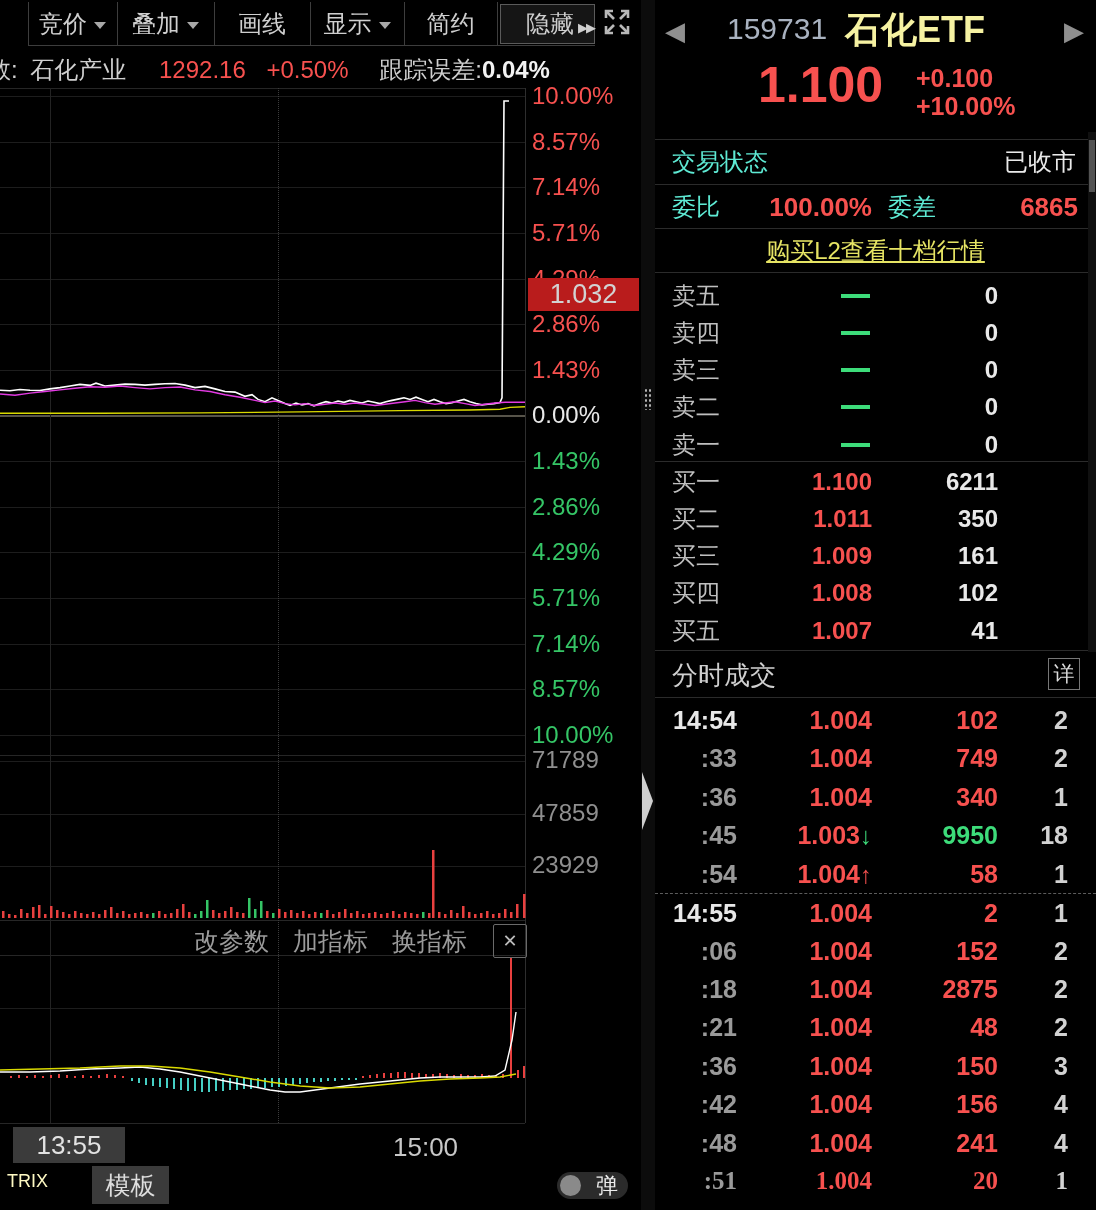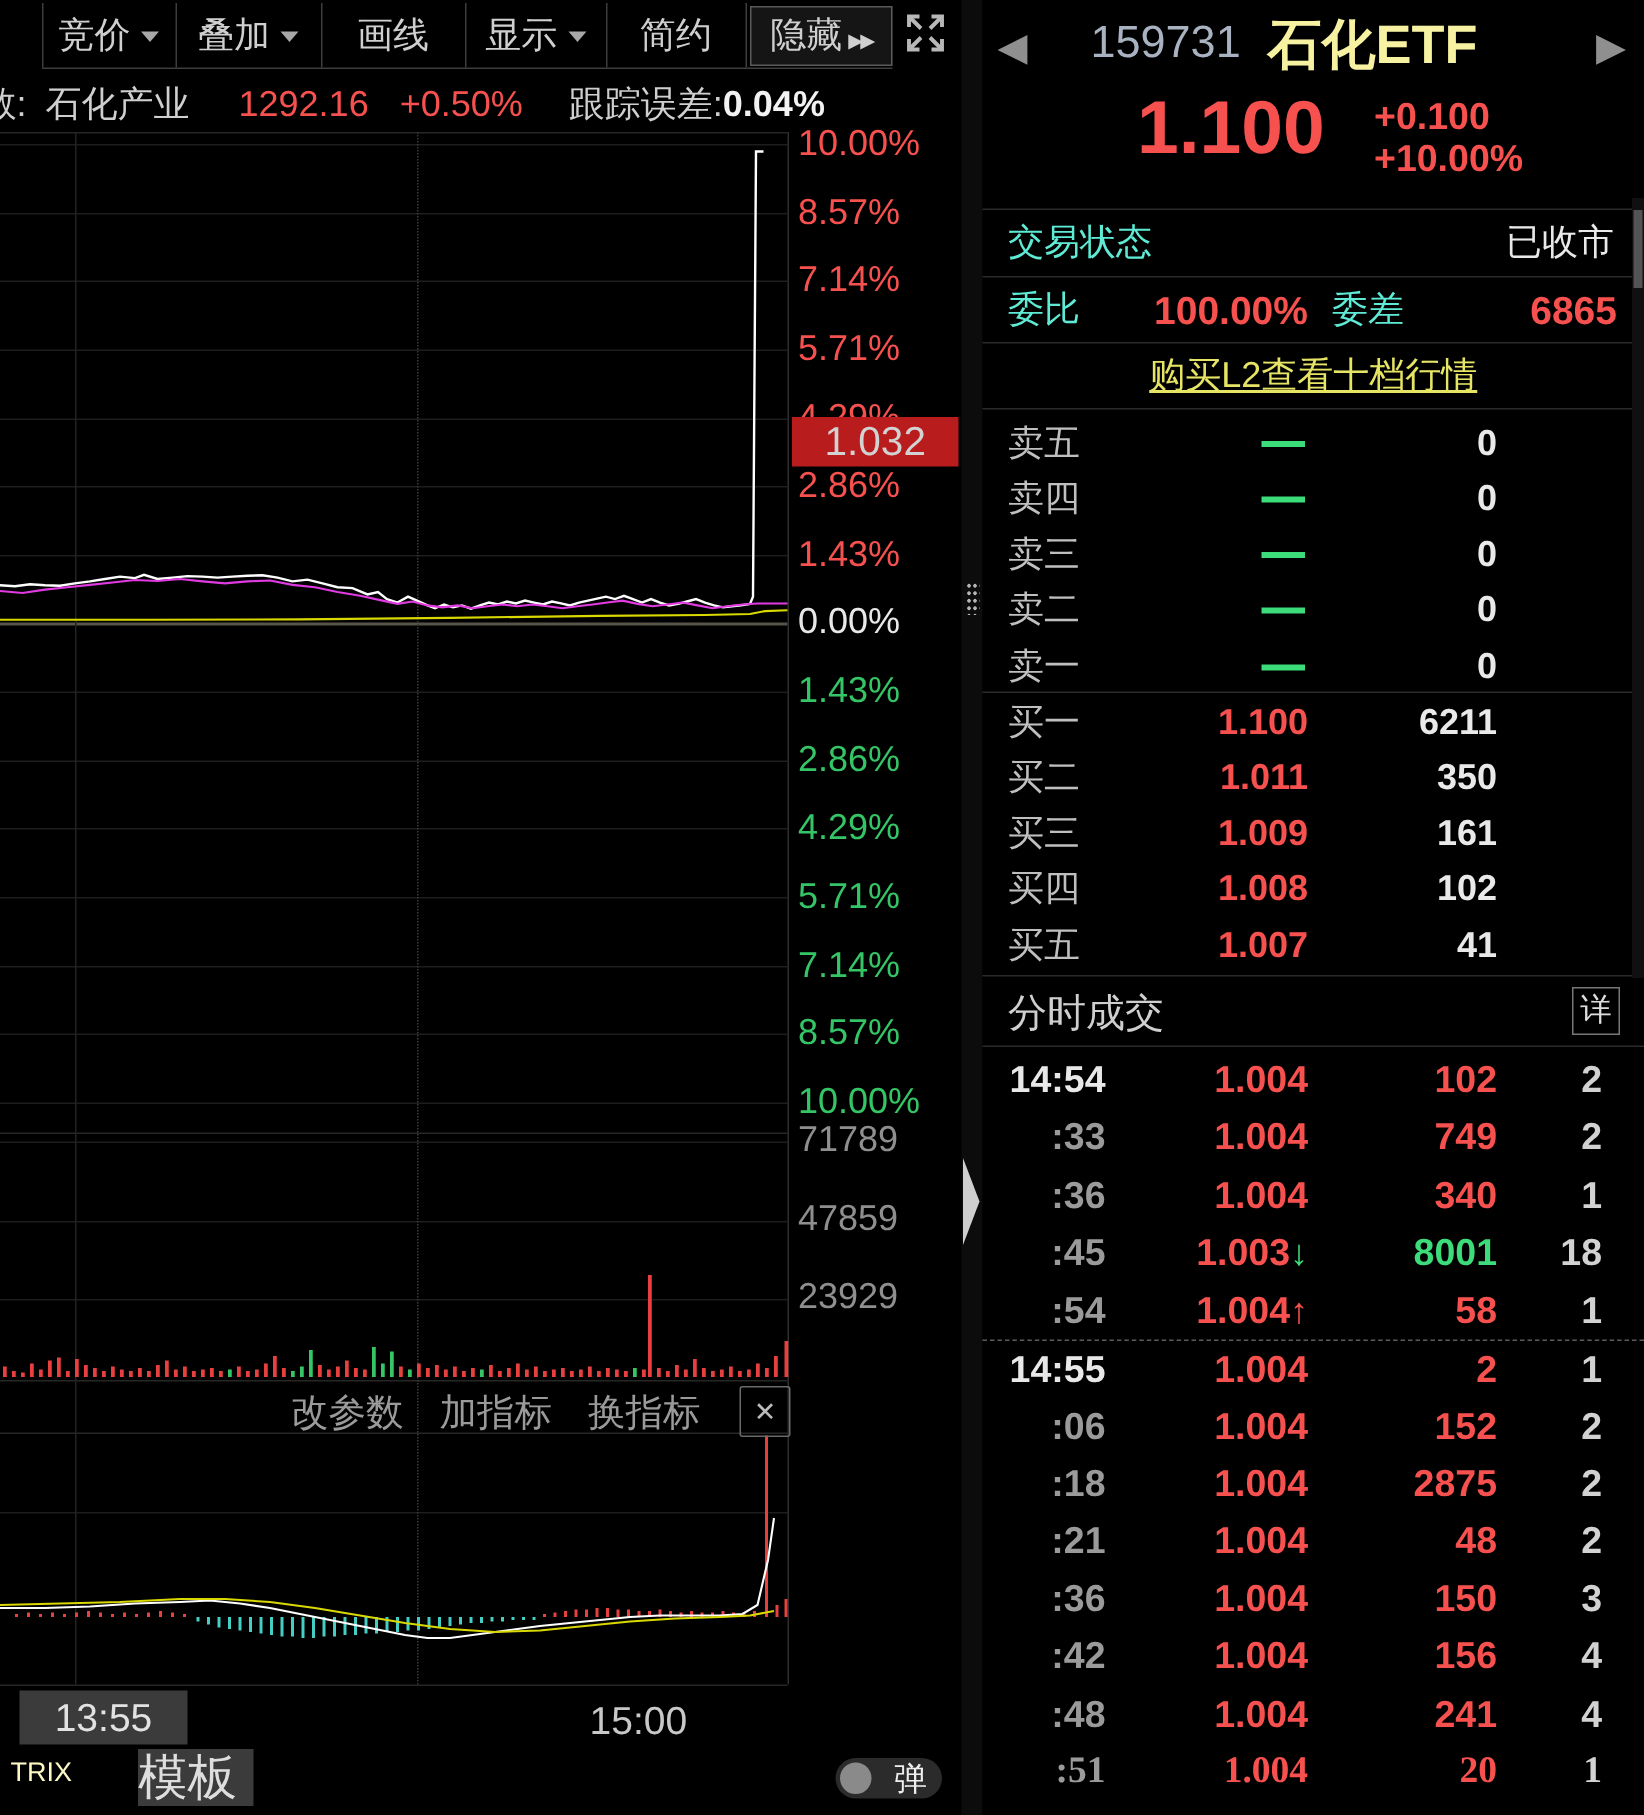--- a/index.html
+++ b/index.html
@@ -7,21 +7,21 @@
        font-family:"Liberation Sans","DejaVu Sans",sans-serif;color:#ddd;}
   .abs{position:absolute;}
   
   .tb-label{position:absolute;top:5px;height:38px;line-height:38px;text-align:center;
             color:#cfcfcf;font-size:24px;cursor:pointer;}
   .tb-sep{position:absolute;top:2px;width:1px;height:43px;background:#3d3d3d;}
   .tb-bottom{position:absolute;left:28px;top:45px;width:567px;height:1px;background:#3d3d3d;}
   .caret{display:inline-block;width:0;height:0;border:6px solid transparent;
          border-top:7px solid #a8a8a8;margin-left:7px;vertical-align:middle;margin-top:6px;}
   .hide-btn{position:absolute;left:500px;top:4px;width:93px;height:38px;line-height:38px;
-            background:#151515;border:1px solid #5a5a5a;text-align:center;color:#cfcfcf;
+            background:#151515;border:1px solid #5a5a5a;text-align:right;color:#cfcfcf;
             font-size:24px;cursor:pointer;}
   .hide-arrows{font-size:13px;color:#cfcfcf;letter-spacing:-2px;margin-left:4px;}
   
   #info-row{position:absolute;left:0;top:54px;width:640px;height:32px;line-height:32px;
             font-size:24px;white-space:nowrap;overflow:hidden;}
   #info-row .gray{color:#cfcfcf;}
   #info-row .red{color:#f7514f;}
   #info-row .white{color:#f2f2f2;font-weight:700;}
   
   .hgrid{position:absolute;left:0;width:525px;height:1px;background:#1d1d1d;}
@@ -41,21 +41,21 @@
                    justify-content:flex-end;align-items:center;gap:24px;}
   #overlay-buttons .ob{color:#9a9a9a;font-size:25px;cursor:pointer;}
   #close-ind-btn{width:32px;height:32px;border:1px solid #6a6a6a;border-radius:2px;color:#bbb;
                  font-size:18px;line-height:32px;text-align:center;cursor:pointer;margin-left:2px;}
   
   #time-left-box{position:absolute;left:13px;top:1127px;width:112px;height:36px;line-height:36px;
                  background:#3b3b3b;color:#e2e2e2;font-size:26px;text-align:center;}
   #time-right{position:absolute;left:393px;top:1132px;color:#c8c8c8;font-size:26px;}
   #indicator-name{position:absolute;left:7px;top:1171px;color:#fef9c3;font-size:18px;}
   #template-btn{position:absolute;left:92px;top:1166px;width:77px;height:38px;line-height:38px;
-                background:#3b3b3b;color:#dedede;font-size:33px;cursor:pointer;}
+                background:#3b3b3b;color:#dedede;font-size:25px;text-align:center;cursor:pointer;}
   #pop-toggle{position:absolute;left:557px;top:1172px;width:71px;height:27px;background:#2b2b2b;
               border-radius:14px;cursor:pointer;}
   #pop-toggle .knob{position:absolute;left:3px;top:3px;width:21px;height:21px;border-radius:50%;
                     background:#8a8a8a;}
   #pop-toggle .lbl{position:absolute;right:10px;top:0px;color:#eee;font-size:22px;line-height:27px;}
   
   #divider{position:absolute;left:641px;top:0;width:14px;height:1210px;background:#0c0c0c;}
   #grip{position:absolute;left:3px;top:388px;width:9px;height:22px;cursor:row-resize;
         background:radial-gradient(circle,#b5b5b5 1px,transparent 1.4px);background-size:4px 5px;}
   #collapse-arrow{position:absolute;left:1px;top:772px;width:0;height:0;cursor:pointer;
@@ -491,21 +491,21 @@
         </div>
         <div class="tx-row" style="top: 777.84px;">
           <span class="tx-time">:36</span>
           <span class="tx-price">1.004</span>
           <span class="tx-vol-r">340</span>
           <span class="tx-n">1</span>
         </div>
         <div class="tx-row" style="top: 816.26px;">
           <span class="tx-time">:45</span>
           <span class="tx-price">1.003<span class="tx-arrow-down">↓</span></span>
-          <span class="tx-vol-g">8001</span>
+          <span class="tx-vol-g">9950</span>
           <span class="tx-n">18</span>
         </div>
         <div class="tx-row" style="top: 854.68px;">
           <span class="tx-time">:54</span>
           <span class="tx-price">1.004<span class="tx-arrow-up">↑</span></span>
           <span class="tx-vol-r">58</span>
           <span class="tx-n">1</span>
         </div>
         <div class="tx-row dashed" style="top: 893.1px;">
           <span class="tx-time-h">14:55</span>

